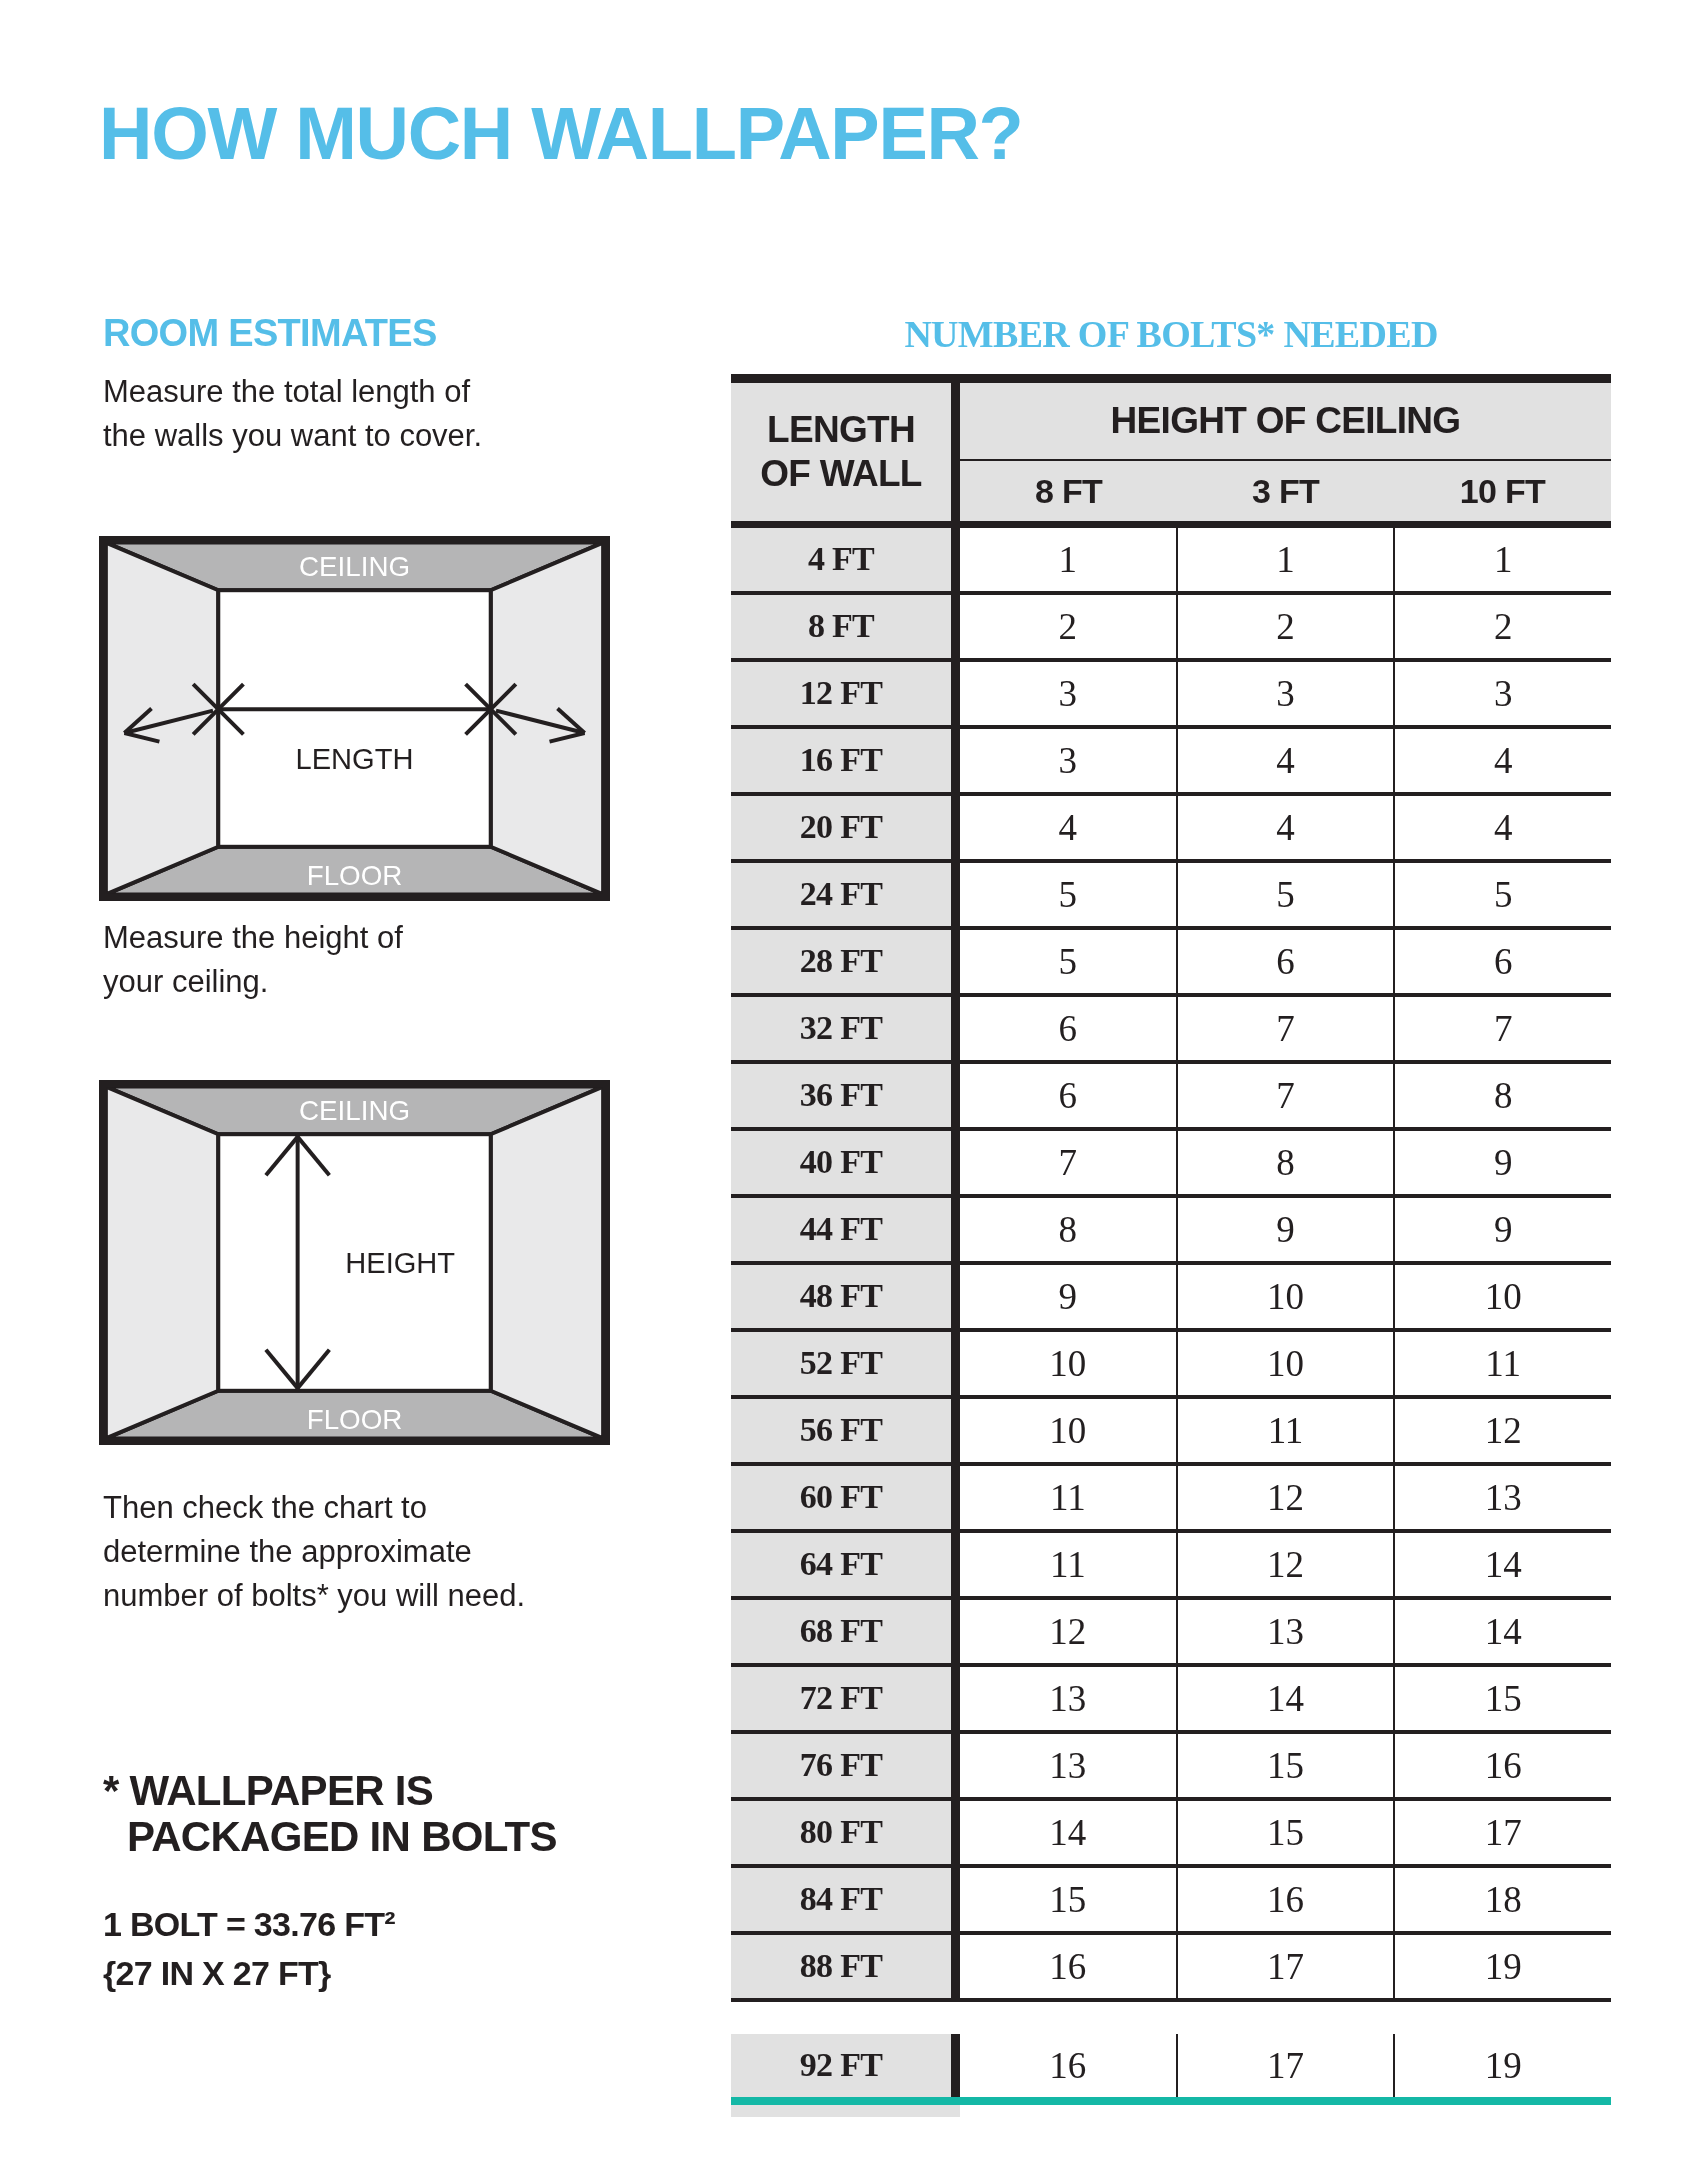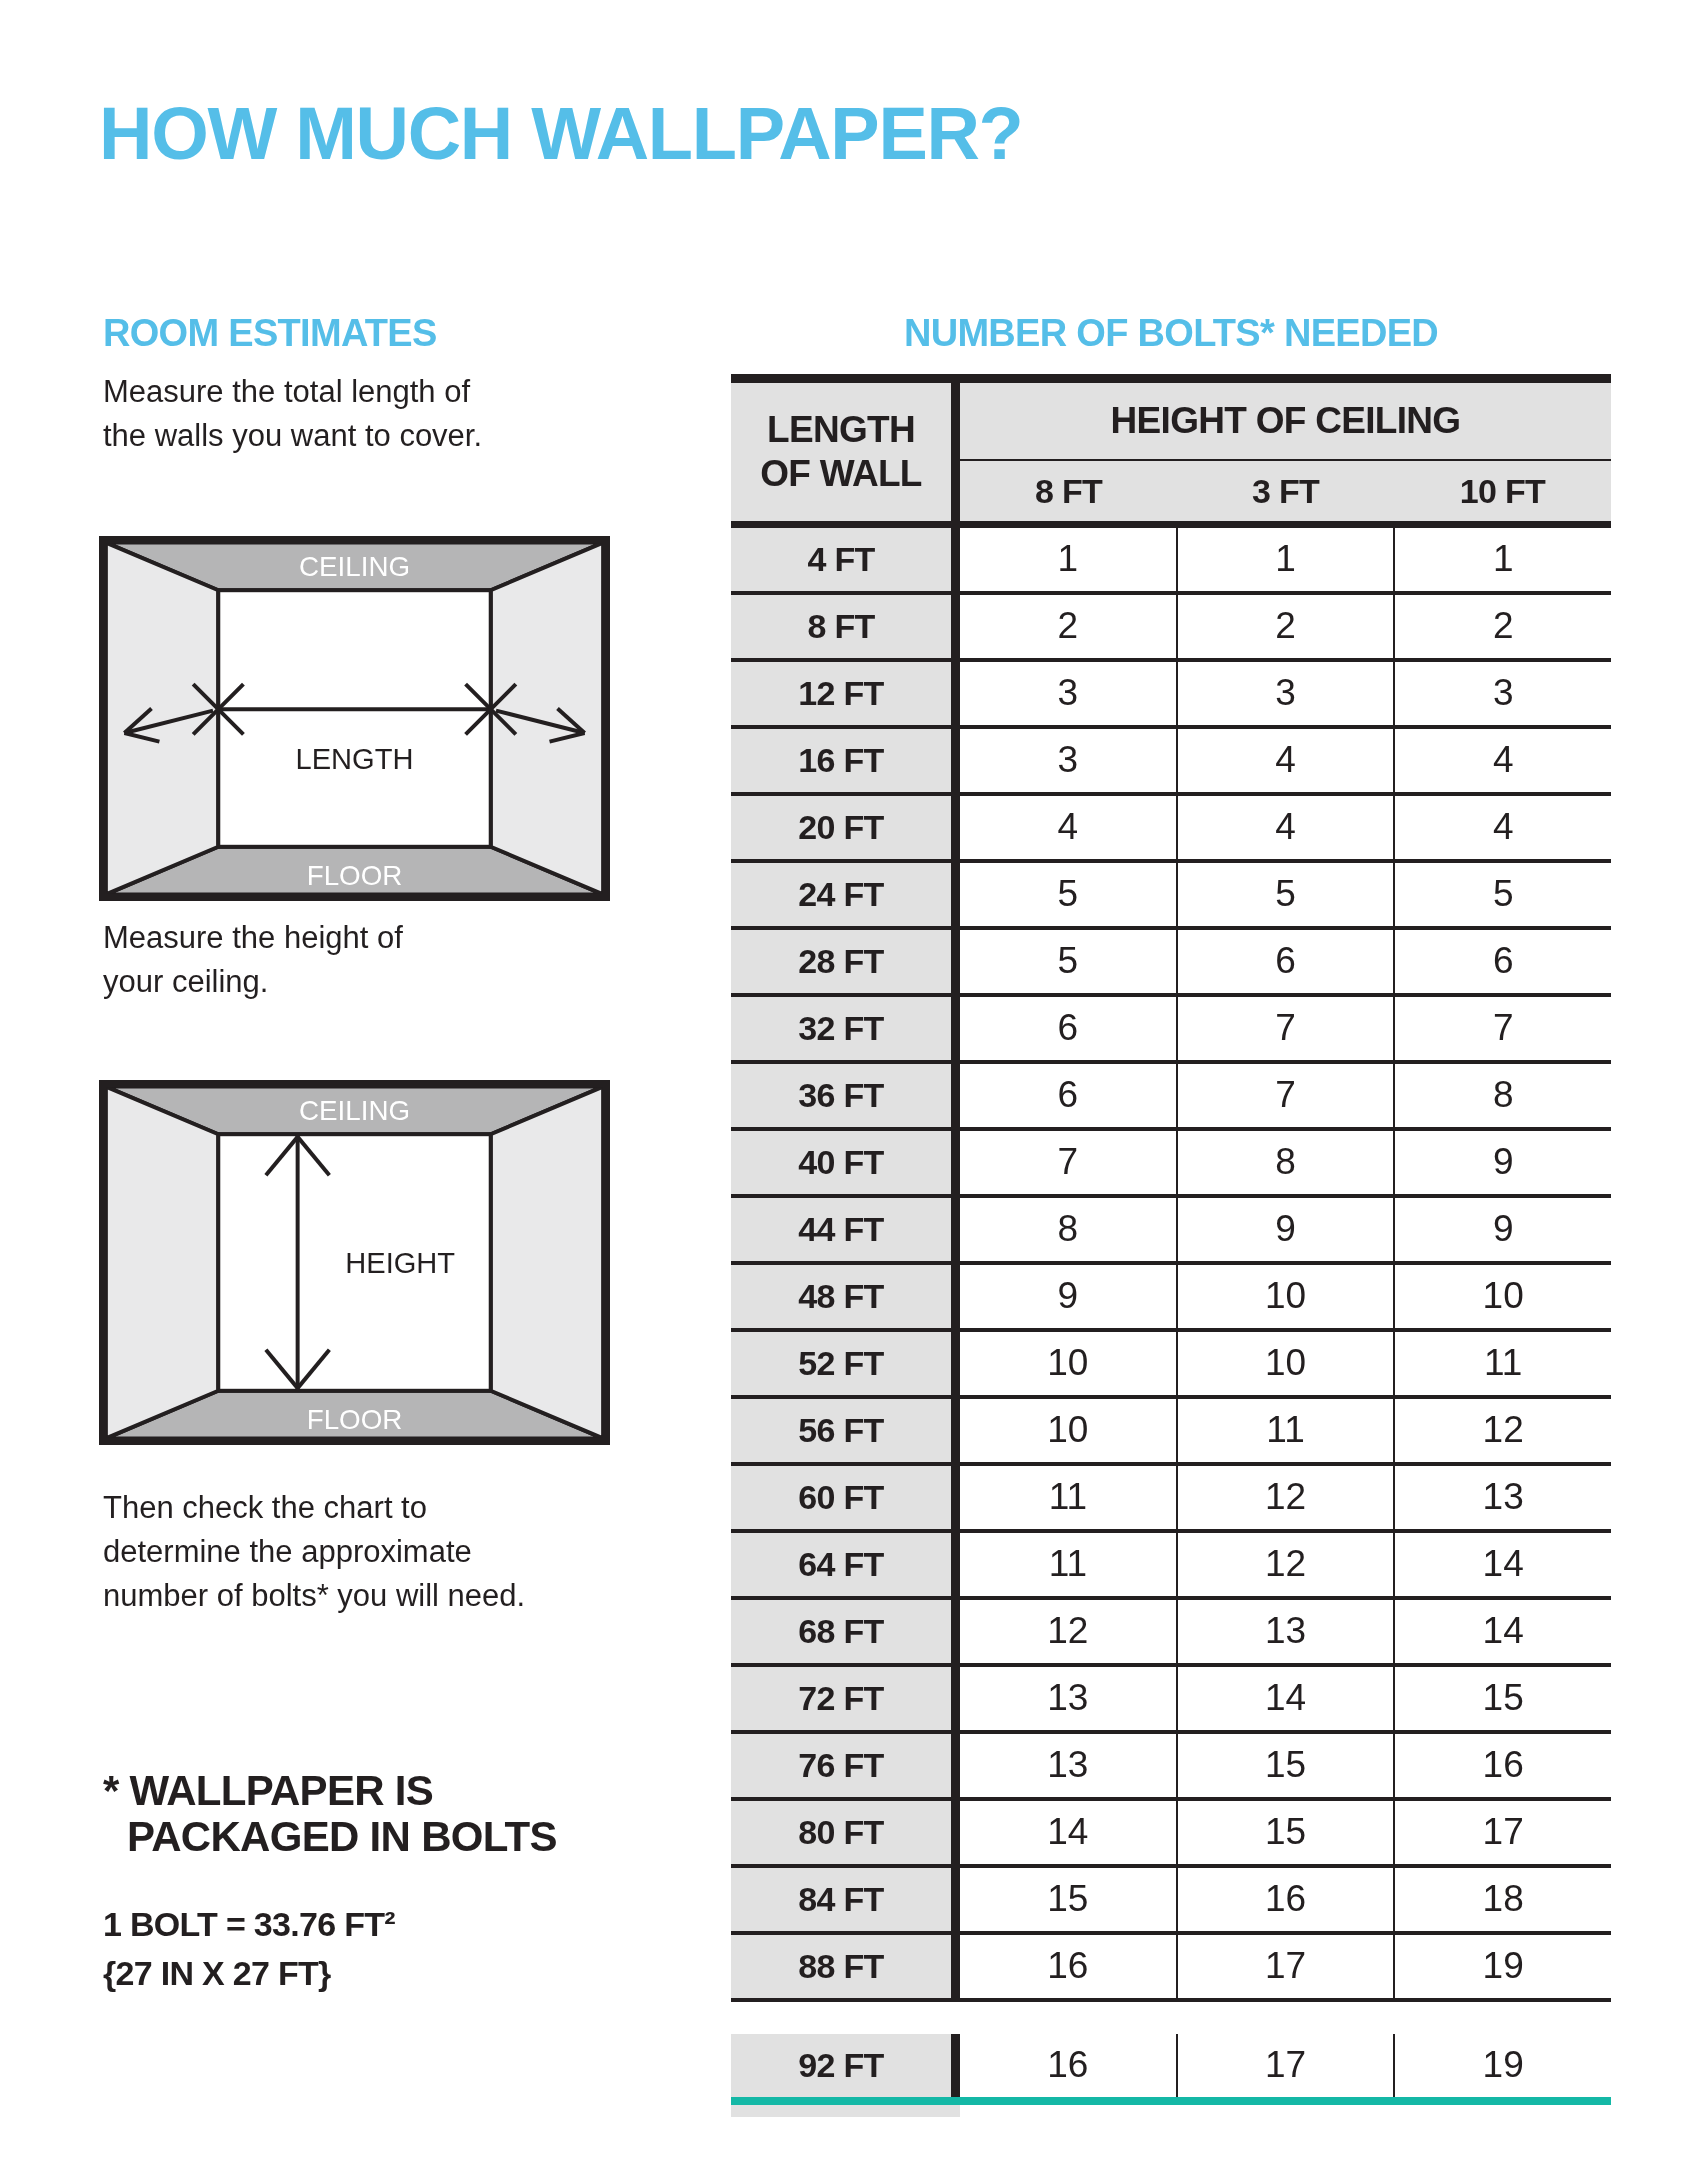--- a/index.html
+++ b/index.html
@@ -14,21 +14,21 @@
   .title {
     position:absolute; left:99px; top:91px;
     font-size:74px; font-weight:bold; letter-spacing:-1.3px;
     color:#55bee8; white-space:nowrap;
   }
   .section-heading {
     position:absolute; font-size:38px; font-weight:bold;
     letter-spacing:-0.7px; color:#55bee8; white-space:nowrap;
   }
   .room-heading { left:103px; top:312px; }
-  .bolts-heading { left:731px; top:312px; width:880px; text-align:center; }
+  .bolts-heading { left:731px; top:312px; width:880px; text-align:center;font-family:Liberation Serif, serif; }
 
   .para { position:absolute; font-size:31px; line-height:44px; white-space:nowrap; }
   .para1 { left:103px; top:370px; }
   .para2 { left:103px; top:916px; }
   .para3 { left:103px; top:1486px; }
 
   .footnote { position:absolute; left:103px; top:1768px; font-size:42px;
     font-weight:bold; line-height:46px; letter-spacing:-0.7px; }
   .footnote .indented { margin-left:24px; }
   .boltinfo  { position:absolute; left:103px; top:1900px; font-size:34px;
@@ -51,21 +51,21 @@
   .t-hoc {
     height:78px; border-bottom:2.6px solid #231f20;
     display:flex; align-items:center; justify-content:center;
     font-weight:bold; font-size:37px; letter-spacing:-0.7px;
   }
   .t-sub { flex:1; display:flex; }
   .t-subcell { flex:1; display:flex; align-items:center; justify-content:center;
     font-weight:bold; font-size:34px; letter-spacing:-0.7px; }
   .t-thick { height:6.6px; background:#231f20; }
 
-  .t-row { display:flex; height:67px; border-bottom:4.6px solid #231f20; background:#ffffff; }
+  .t-row { display:flex; height:67px; border-bottom:4.6px solid #231f20; background:#ffffff;font-family:Liberation Serif, serif; }
   .t-row:last-child { height:71px; border-bottom:8px solid #14b8a6;margin-top:32px; }
   .t-rlabel {
     width:229px; background:#e1e1e1; border-right:9.3px solid #231f20;
     display:flex; align-items:center; justify-content:center;
     font-weight:bold; font-size:34px; letter-spacing:-0.7px;
   }
   .t-cell { flex:1; display:flex; align-items:center; justify-content:center;
     font-size:37px; }
   .t-cell + .t-cell { border-left:2.6px solid #231f20; }
   .t-graytail { width:229px; height:12px; background:#e1e1e1; }

